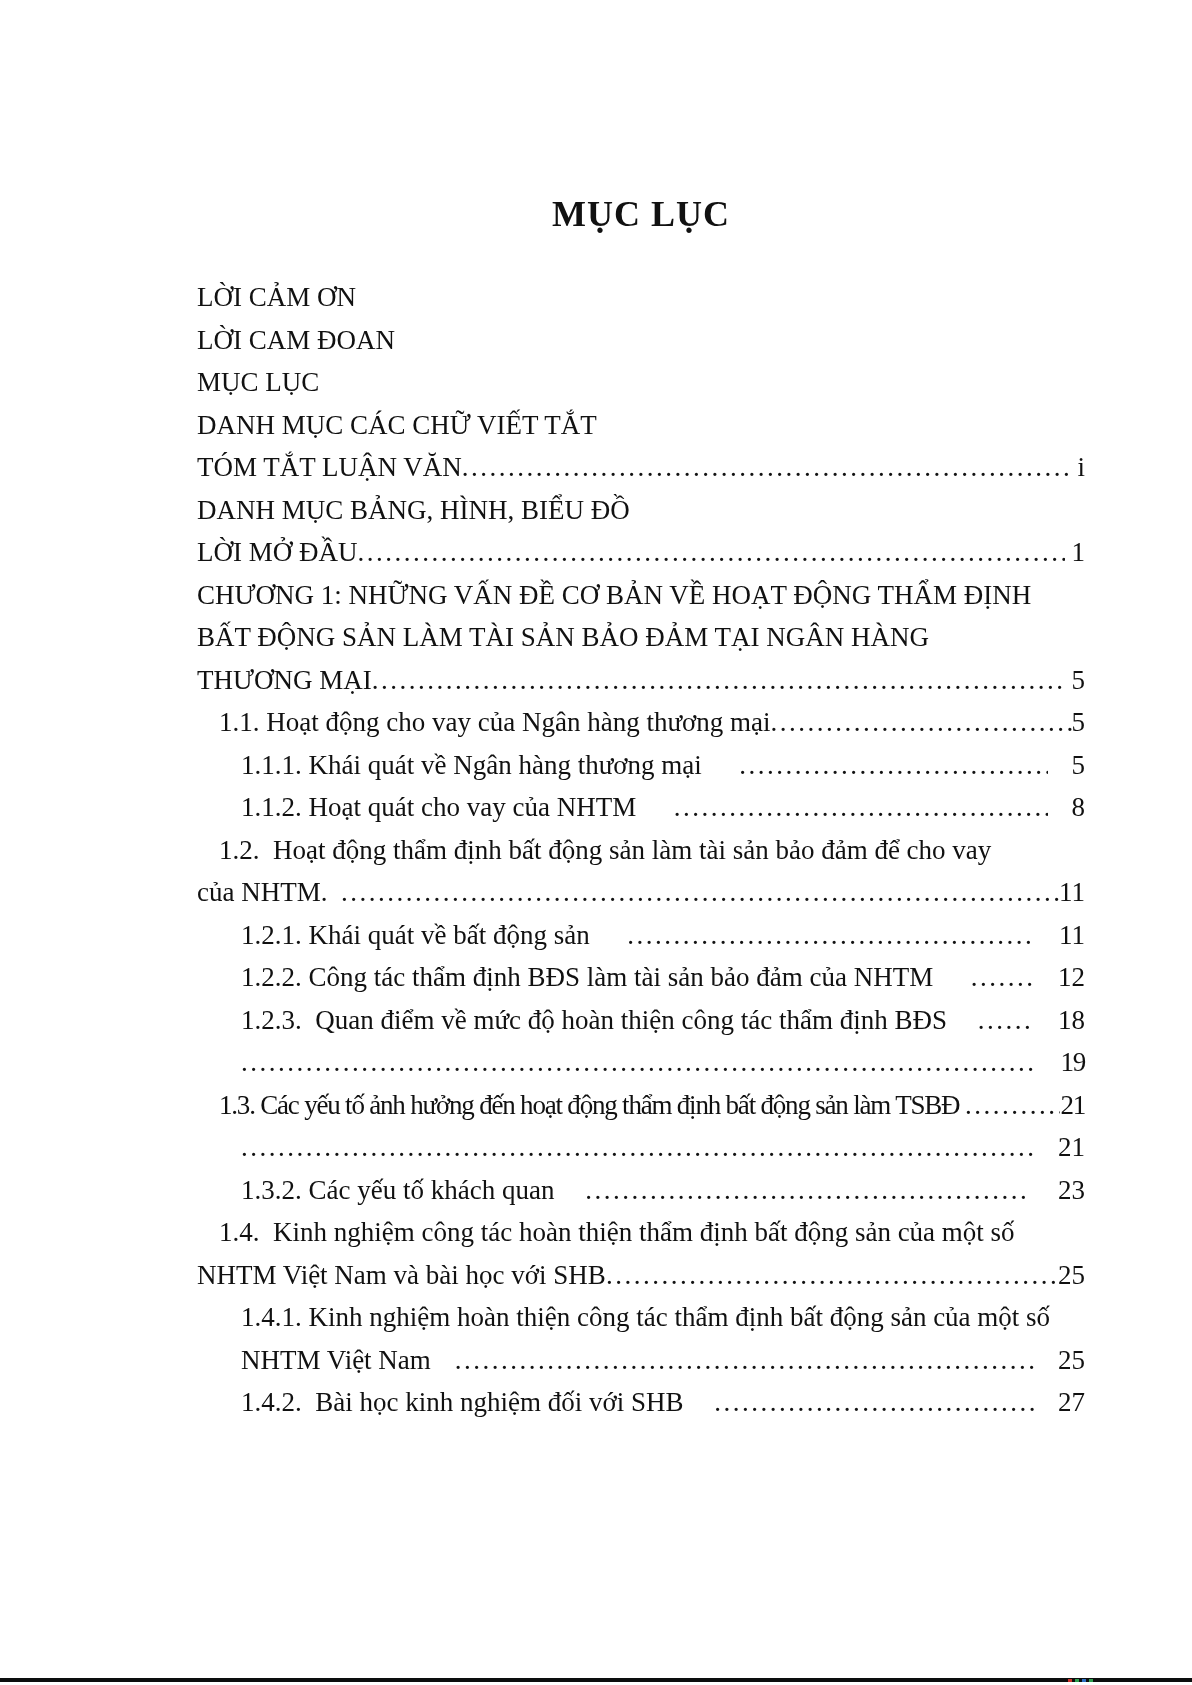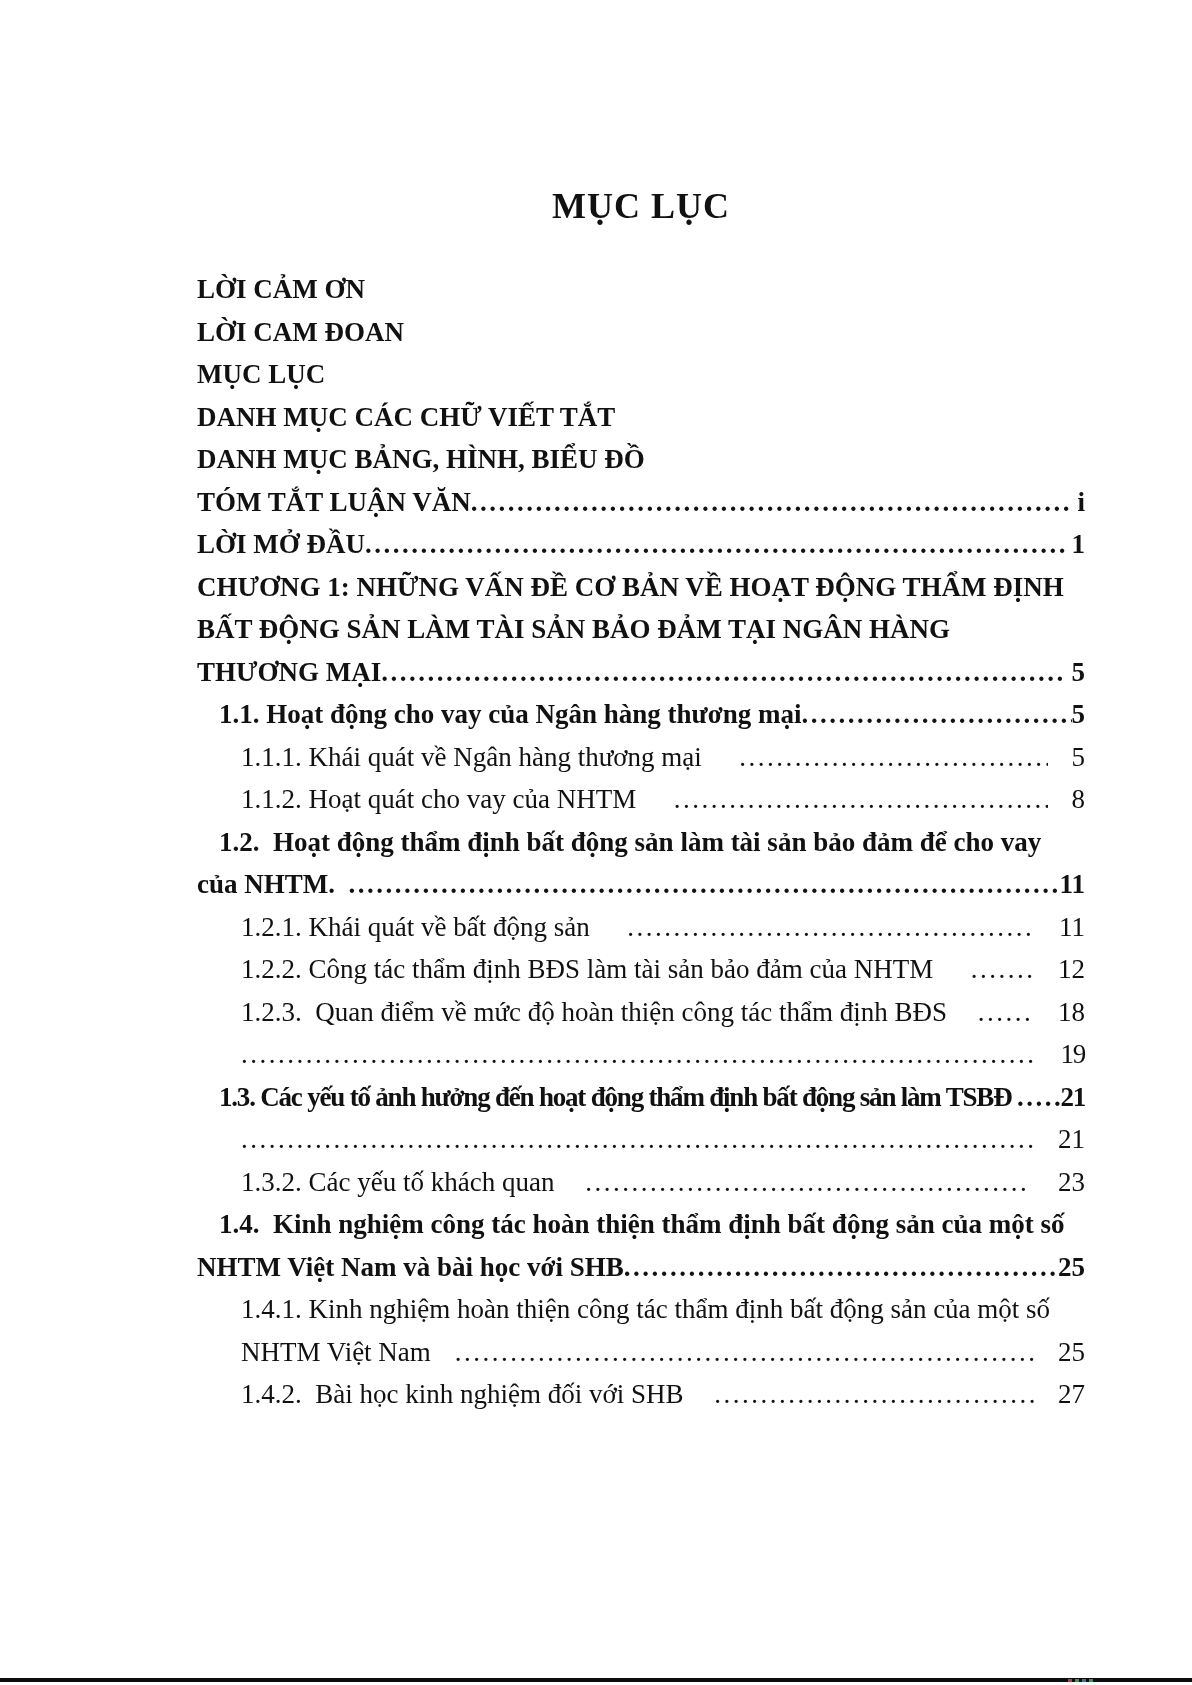--- a/index.html
+++ b/index.html
@@ -11,21 +11,21 @@
     width: 1192px;
     height: 1685px;
     position: relative;
     overflow: hidden;
     font-family: "Liberation Serif", "DejaVu Serif", serif;
     color: #111111;
   }
   .page {
     position: absolute;
     left: 197px;
-    top: 4px;
+    top: 12px;
     width: 888px;
   }
   .doc-title {
     margin: 0;
     padding-top: 182px;
     height: 40px;
     line-height: 40px;
     text-align: center;
     font-size: 36px;
     font-weight: bold;
@@ -35,21 +35,21 @@
     margin-top: 42px;
   }
   .toc-line {
     display: flex;
     align-items: baseline;
     height: 42.5px;
     line-height: 42.5px;
     font-size: 27px;
     white-space: nowrap;
   }
-  .toc-line.bold { font-weight: bold; }
+  .toc-line.bold { font-weight: normal; }
   .toc-line.i1 { padding-left: 22px; }
   .toc-line.i2 { padding-left: 44px; gap: 24px; }
   .toc-line.tight { letter-spacing: -1.2px; }
   .t { white-space: pre; flex: 0 0 auto; }
   .dots {
     flex: 1 1 auto;
     overflow: hidden;
     min-width: 8px;
     white-space: nowrap;
   }
@@ -85,26 +85,26 @@
       <div class="toc-line i0 bold">
         <span class="t">LỜI CAM ĐOAN</span>
       </div>
       <div class="toc-line i0 bold">
         <span class="t">MỤC LỤC</span>
       </div>
       <div class="toc-line i0 bold">
         <span class="t">DANH MỤC CÁC CHỮ VIẾT TẮT</span>
       </div>
       <div class="toc-line i0 bold">
+        <span class="t">TÓM TẮT LUẬN VĂN</span>
+        <span class="dots"></span>
+        <span class="pg"> i</span>
+      </div>
+      <div class="toc-line i0 bold">
         <span class="t">DANH MỤC BẢNG, HÌNH, BIỂU ĐỒ</span>
-      </div>
-      <div class="toc-line i0 bold">
-        <span class="t">TÓM TẮT LUẬN VĂN</span>
-        <span class="dots"></span>
-        <span class="pg"> i</span>
       </div>
       <div class="toc-line i0 bold">
         <span class="t">LỜI MỞ ĐẦU</span>
         <span class="dots"></span>
         <span class="pg"> 1</span>
       </div>
       <div class="toc-line i0 bold">
         <span class="t">CHƯƠNG 1: NHỮNG VẤN ĐỀ CƠ BẢN VỀ HOẠT ĐỘNG THẨM ĐỊNH</span>
       </div>
       <div class="toc-line i0 bold">

